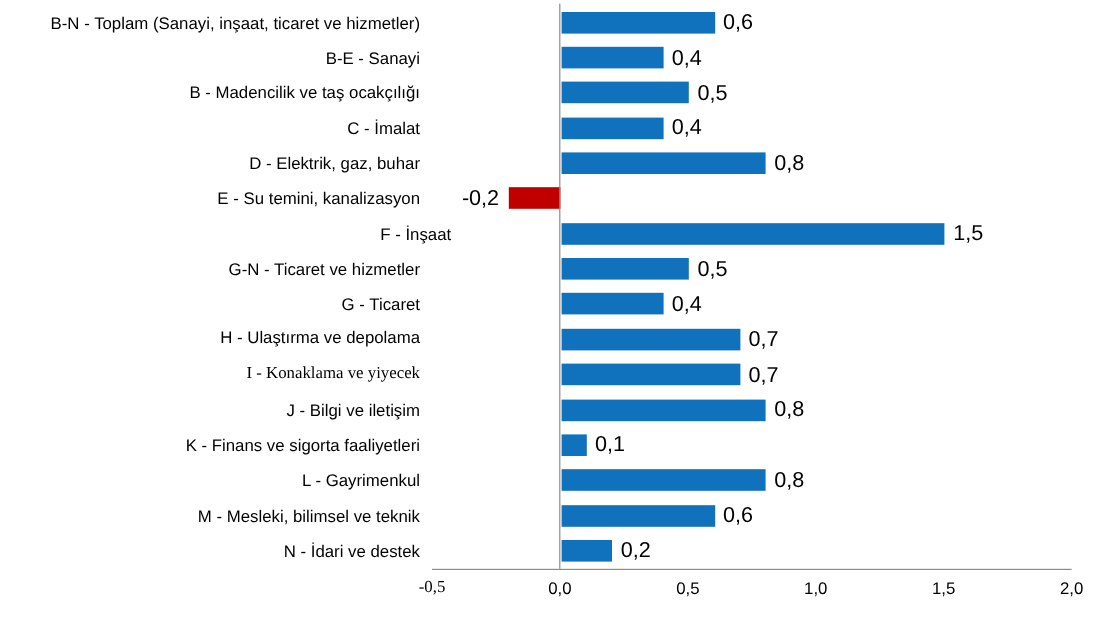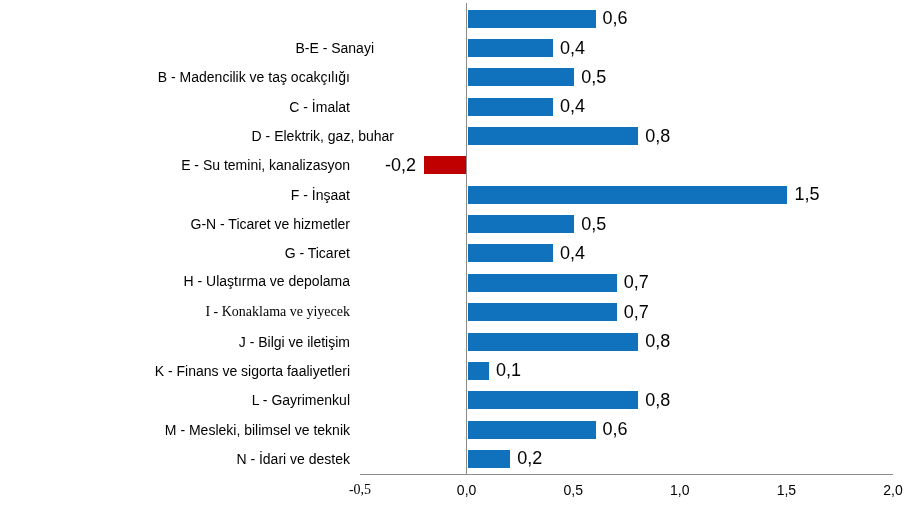--- a/index.html
+++ b/index.html
@@ -43,38 +43,39 @@
     position: absolute;
     font-size: 14px;
     color: #000000;
     text-align: center;
   }
 </style>
 </head>
 <body>
 
 <div class="chart" id="chart">
+    <div class="cat-label" style="left: 0px; top: 4px; width: 350px; height: 29.35px;">B-N - Toplam (Sanayi, inşaat, ticaret ve hizmetler)</div>
     <div class="bar" style="left: 467.6px; top: 9.675px; width: 127.92px; height: 18px; background: rgb(16, 114, 188);"></div>
     <div class="val-label" style="left: 602.52px; top: 4px; height: 29.35px;">0,6</div>
-    <div class="cat-label" style="left: 0px; top: 33.35px; width: 350px; height: 29.35px; margin-left: 24px;">B-E - Sanayi</div>
+    <div class="cat-label" style="left: 0px; top: 33.35px; width: 350px; height: 29.35px;">B-E - Sanayi</div>
     <div class="bar" style="left: 467.6px; top: 39.025px; width: 85.28px; height: 18px; background: rgb(16, 114, 188);"></div>
     <div class="val-label" style="left: 559.88px; top: 33.35px; height: 29.35px;">0,4</div>
     <div class="cat-label" style="left: 0px; top: 62.7px; width: 350px; height: 29.35px;">B - Madencilik ve taş ocakçılığı</div>
     <div class="bar" style="left: 467.6px; top: 68.375px; width: 106.6px; height: 18px; background: rgb(16, 114, 188);"></div>
     <div class="val-label" style="left: 581.2px; top: 62.7px; height: 29.35px;">0,5</div>
     <div class="cat-label" style="left: 0px; top: 92.05px; width: 350px; height: 29.35px;">C - İmalat</div>
     <div class="bar" style="left: 467.6px; top: 97.725px; width: 85.28px; height: 18px; background: rgb(16, 114, 188);"></div>
     <div class="val-label" style="left: 559.88px; top: 92.05px; height: 29.35px;">0,4</div>
-    <div class="cat-label" style="left: 0px; top: 121.4px; width: 350px; height: 29.35px; padding-left: 44px;">D - Elektrik, gaz, buhar</div>
+    <div class="cat-label" style="left: 0px; top: 121.4px; width: 350px; height: 29.35px;">D - Elektrik, gaz, buhar</div>
     <div class="bar" style="left: 467.6px; top: 127.075px; width: 170.56px; height: 18px; background: rgb(16, 114, 188);"></div>
     <div class="val-label" style="left: 645.16px; top: 121.4px; height: 29.35px;">0,8</div>
     <div class="cat-label" style="left: 0px; top: 150.75px; width: 350px; height: 29.35px;">E - Su temini, kanalizasyon</div>
     <div class="bar" style="left: 423.96px; top: 156.425px; width: 42.64px; height: 18px; background: rgb(192, 0, 0);"></div>
     <div class="val-label neg" style="left: 359.96px; top: 150.75px; width: 56px; height: 29.35px;">-0,2</div>
-    <div class="cat-label" style="left: 0px; top: 180.1px; width: 350px; height: 29.35px;">F - İnşaat</div>
+    <div class="cat-label" style="left: 0px; top: 180.1px; width: 350px; height: 29.35px; padding-left: 26px;">F - İnşaat</div>
     <div class="bar" style="left: 467.6px; top: 185.775px; width: 319.8px; height: 18px; background: rgb(16, 114, 188);"></div>
     <div class="val-label" style="left: 794.4px; top: 180.1px; height: 29.35px;">1,5</div>
     <div class="cat-label" style="left: 0px; top: 209.45px; width: 350px; height: 29.35px;">G-N - Ticaret ve hizmetler</div>
     <div class="bar" style="left: 467.6px; top: 215.125px; width: 106.6px; height: 18px; background: rgb(16, 114, 188);"></div>
     <div class="val-label" style="left: 581.2px; top: 209.45px; height: 29.35px;">0,5</div>
     <div class="cat-label" style="left: 0px; top: 238.8px; width: 350px; height: 29.35px;">G - Ticaret</div>
     <div class="bar" style="left: 467.6px; top: 244.475px; width: 85.28px; height: 18px; background: rgb(16, 114, 188);"></div>
     <div class="val-label" style="left: 559.88px; top: 238.8px; height: 29.35px;">0,4</div>
     <div class="cat-label" style="left: 0px; top: 266px; width: 350px; height: 29.35px;">H - Ulaştırma ve depolama</div>
     <div class="bar" style="left: 467.6px; top: 273.825px; width: 149.24px; height: 18px; background: rgb(16, 114, 188);"></div>

